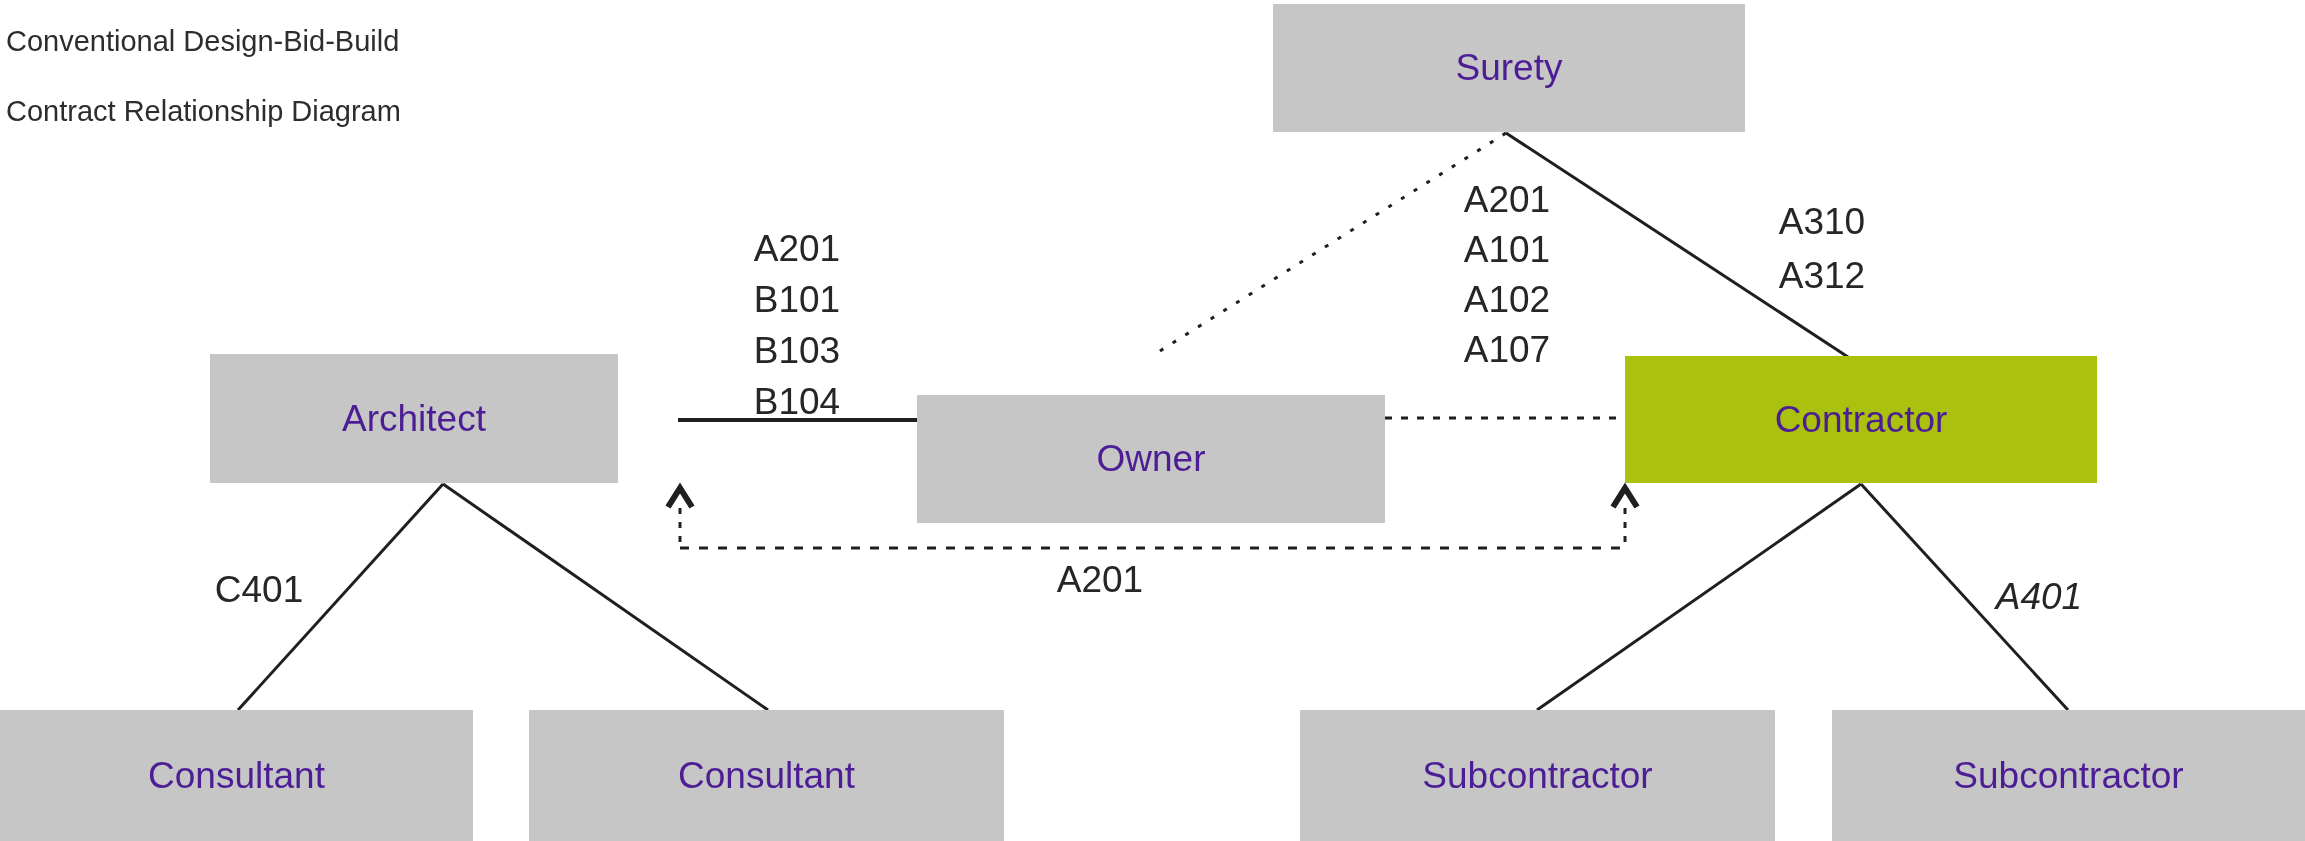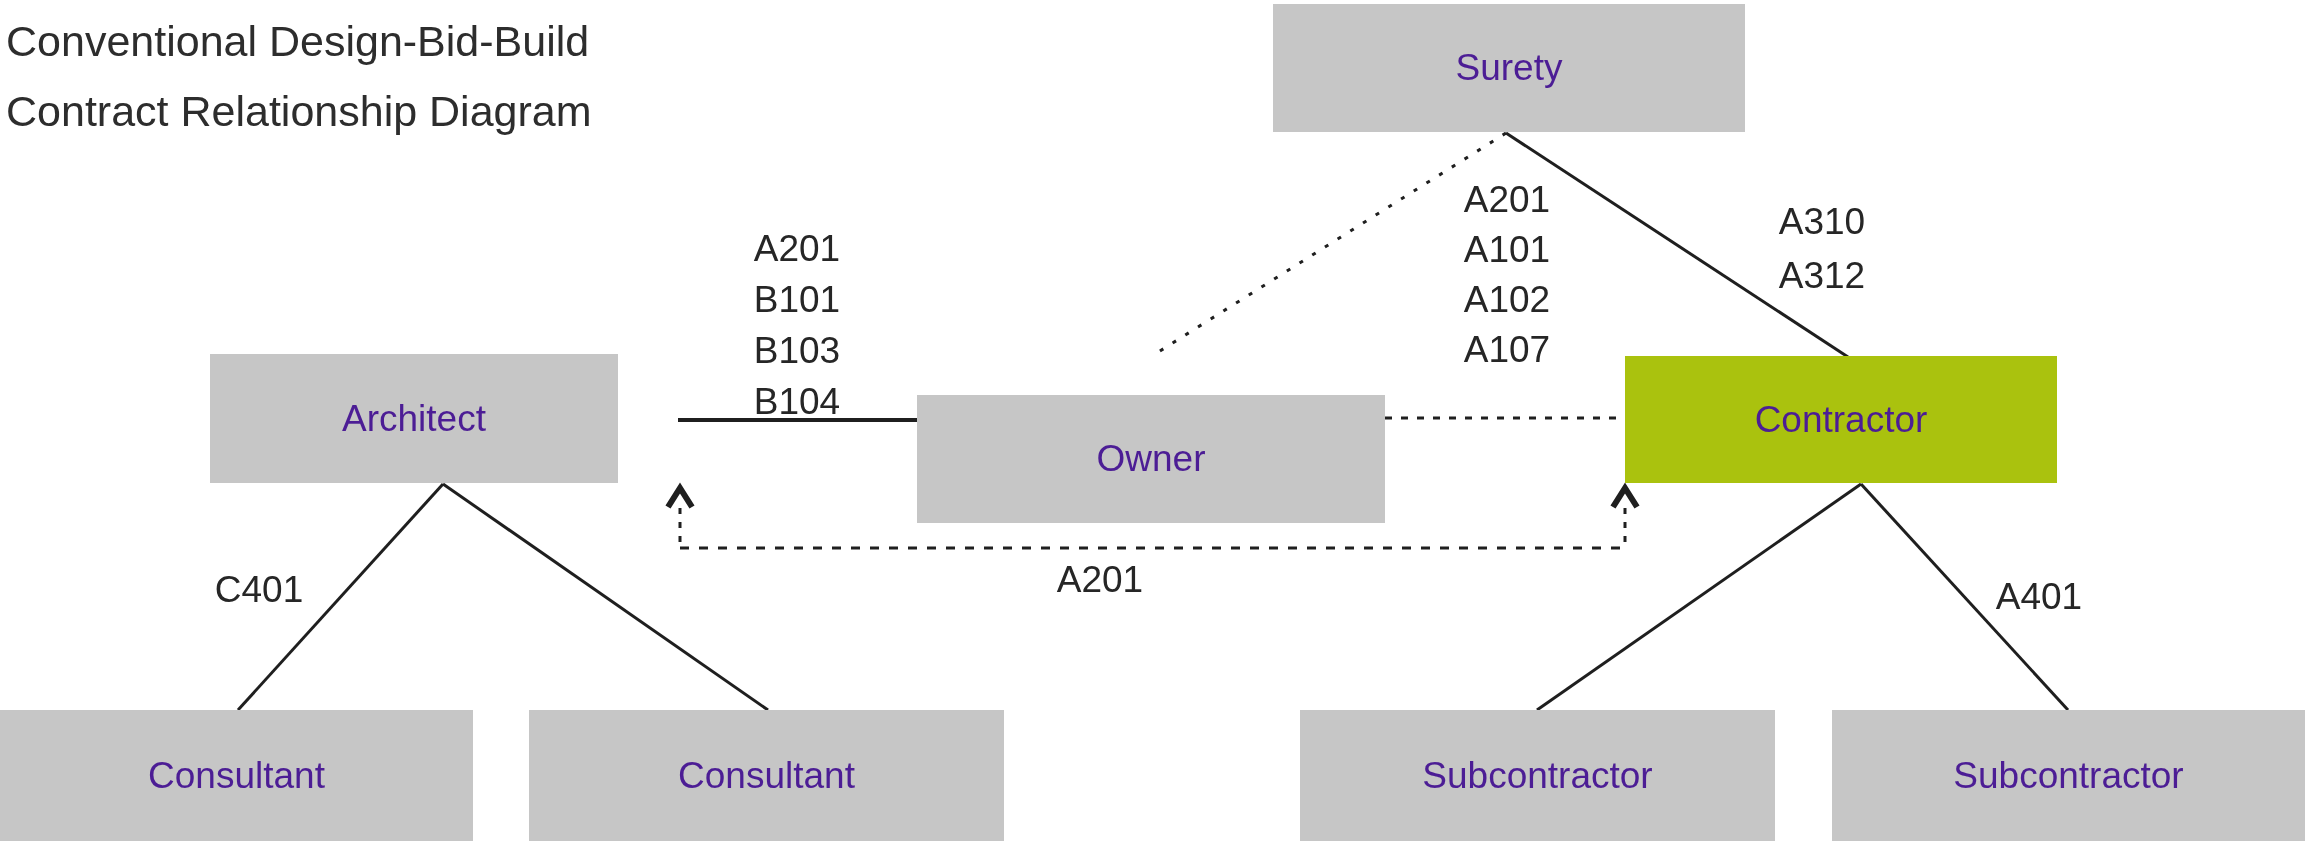--- a/index.html
+++ b/index.html
@@ -6,52 +6,52 @@
   #canvas{
     position:relative;
     width:2305px;height:841px;
     overflow:hidden;
     font-family:"Liberation Sans", sans-serif;
     background:#ffffff;
     color:var(--text,#262626);
   }
   .title{
     position:absolute;left:6px;top:6px;
-    font-size:43px;line-height:70px;
+    font-size:29px;line-height:70px;
     color:var(--text,#2d2d2d);
     white-space:nowrap;
   }
   .node{
     position:absolute;
     background:var(--node-fill,#c6c6c6);
     display:flex;align-items:center;justify-content:center;
     font-size:37px;color:#4c1d95;
   }
   .node.highlight{background:var(--hl-fill,#aac20e);}
   
   #n-surety       {left:1273px;top:4px;  width:472px;height:128px;}
   #n-architect    {left:210px; top:354px;width:408px;height:129px;}
   #n-owner        {left:917px; top:355px;width:468px;height:128px;margin-top:40px;}
-  #n-contractor   {left:1625px;top:356px;width:432px;height:127px;}
+  #n-contractor   {left:1625px;top:356px;width:472px;height:127px;}
   #n-consultant1  {left:0px;   top:710px;width:473px;height:131px;}
   #n-consultant2  {left:529px; top:710px;width:475px;height:131px;}
   #n-sub1         {left:1300px;top:710px;width:475px;height:131px;}
   #n-sub2         {left:1832px;top:710px;width:473px;height:131px;}
 
   .edge-labels{
     position:absolute;
     width:200px;
     text-align:center;
     font-size:37px;color:#262626;
   }
   #lbl-ao {left:697px; top:223px;line-height:51px;}
   #lbl-oc {left:1407px;top:175px;line-height:50px;}
   #lbl-sc {left:1722px;top:195px;line-height:54px;}
   #lbl-c401{left:159px;top:570px;line-height:40px;}
-  #lbl-a401{left:1939px;top:577px;line-height:40px;}
+  #lbl-a401{left:1939px;top:577px;line-height:40px;font-style:italic;}
   #lbl-a201b{left:1000px;top:560px;line-height:40px;}
 
   svg#wires{position:absolute;left:0;top:0;}
   .wire{stroke:var(--line,#1f1f1f);fill:none;}
   .w-solid{stroke-width:3px;}
   .w-solid-thick{stroke-width:4px;}
   .w-dot{stroke-width:3px;stroke-dasharray:4 11;}
   .w-shortdash{stroke-width:3px;stroke-dasharray:7 9;}
   .w-dash{stroke-width:3px;stroke-dasharray:9 10;}
   .w-dash-v{stroke-width:3px;stroke-dasharray:6 8;}

